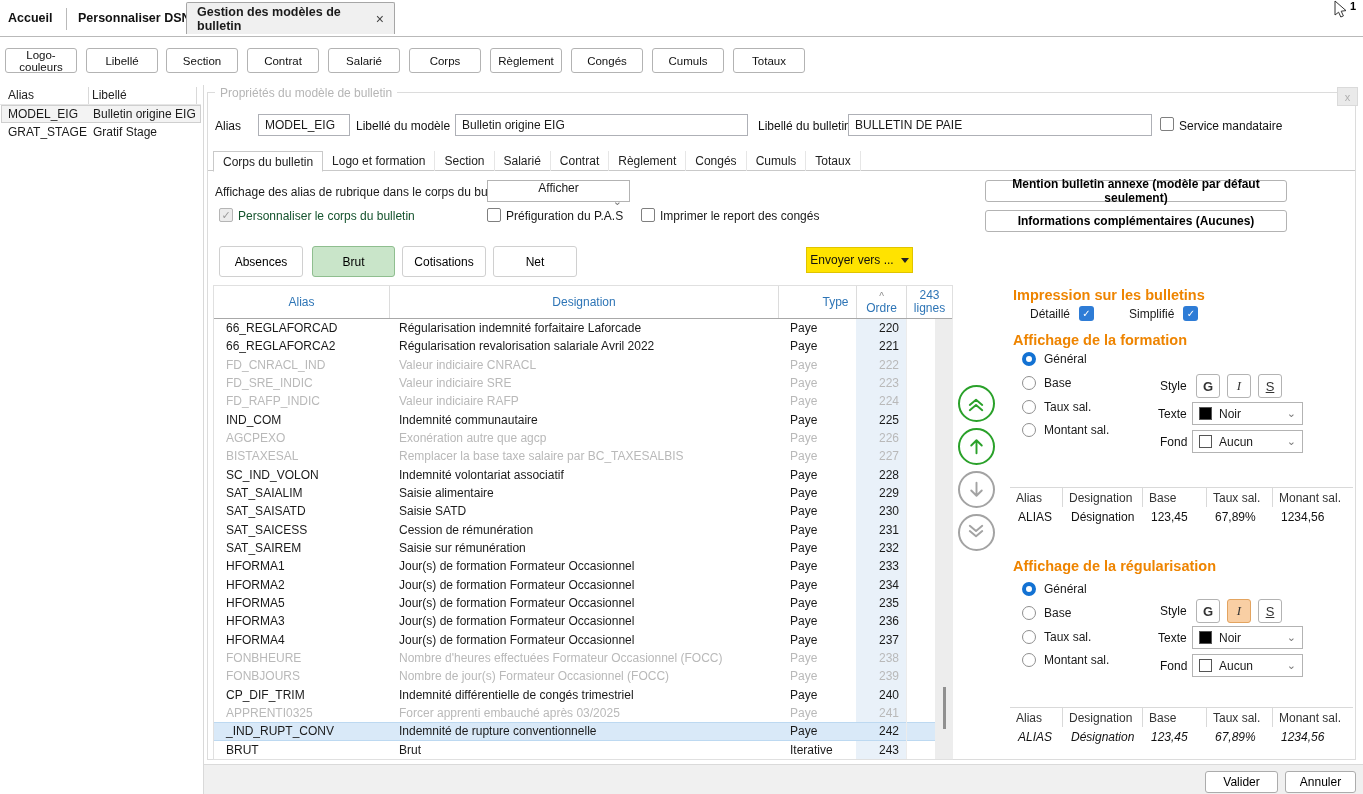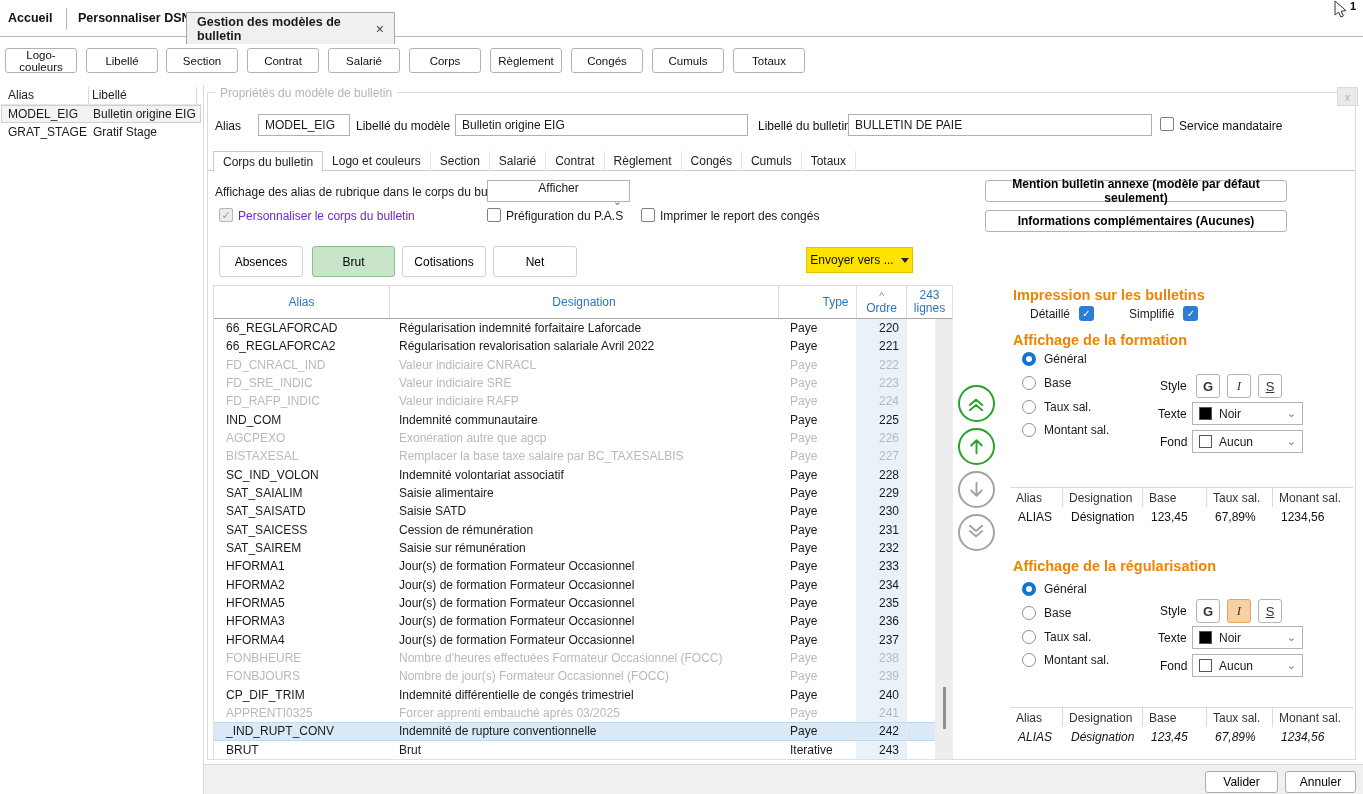--- a/index.html
+++ b/index.html
@@ -5,21 +5,21 @@
   * { margin:0; padding:0; box-sizing:border-box; }
   html,body { width:1363px; height:794px; }
   body { font-family:"Liberation Sans",sans-serif; font-size:12px; color:#1a1a1a; background:#fff; overflow:hidden; position:relative; }
   #screen { position:absolute; left:0; top:0; width:1363px; height:794px; }
   .abs { position:absolute; }
 
   
   .topbar { position:absolute; left:0; top:0; width:1363px; height:37px; background:#fff; border-bottom:1px solid #b9b9b9; }
   .navtab { position:absolute; top:11px; font-weight:700; font-size:12.5px; color:#111; }
   .navsep { position:absolute; top:8px; width:1px; height:22px; background:#b9b9b9; }
-  .doctab { position:absolute; left:186px; top:12px; width:209px; height:32px; background:#f0f0f0; border:1px solid #a6a6a6; border-bottom:none; border-radius:2px 2px 0 0; display:flex; align-items:center; padding:0 10px; font-weight:700; font-size:12.5px; }
+  .doctab { position:absolute; left:186px; top:2px; width:209px; height:32px; background:#f0f0f0; border:1px solid #a6a6a6; border-bottom:none; border-radius:2px 2px 0 0; display:flex; align-items:center; padding:0 10px; font-weight:700; font-size:12.5px; }
   .doctab .tclose { margin-left:auto; color:#444; font-weight:400; font-size:14px; }
   .cursorwrap { position:absolute; left:1333px; top:0; width:30px; height:20px; display:flex; }
   .cursorwrap .badge { font-size:11px; font-weight:700; color:#000; }
 
   
   .tbtn { position:absolute; top:48px; height:25px; width:72px; background:#fff; border:1px solid #b3b3b3; border-radius:3px; font-family:inherit; font-size:11.5px; color:#111; display:flex; align-items:center; justify-content:center; }
 
   
   .lph { position:absolute; top:88px; color:#222; }
   .lpvsep { position:absolute; top:87px; width:1px; height:17px; background:#d9d9d9; }
@@ -43,21 +43,21 @@
 
   
   .tabline { position:absolute; left:208px; top:170px; width:1147px; height:1px; background:#c9c9c9; }
   #tabstrip { position:absolute; left:213px; top:150px; height:21px; display:flex; align-items:flex-end; z-index:2; }
   .ptab { height:20px; padding:0 9px; display:flex; align-items:center; color:#222; border-right:1px solid #e6e6e6; }
   .ptab.active { height:21px; background:#fff; border:1px solid #c9c9c9; border-bottom:1px solid #fff; margin-bottom:-1px; }
 
   .dd { position:absolute; background:#fff; border:1px solid #b3b3b3; display:flex; align-items:center; padding:0 7px;flex-direction:column; }
   .dd .chev { margin-left:auto; color:#777; font-size:11px; }
   .rbtn { position:absolute; background:#fff; border:1px solid #b3b3b3; border-radius:3px; display:flex; align-items:center; justify-content:center; font-family:inherit; font-size:12px;font-weight:bold; }
-  .graylabel { color:#6d28d9; }
+  .graylabel { color:#14532d; }
 
   
   .sbtn { position:absolute; top:246px; height:31px; background:#fff; border:1px solid #d0d0d0; border-radius:3px; display:flex; align-items:center; justify-content:center; font-family:inherit; font-size:12px; }
   .sbtn.active { background:#c9e5c9; border-color:#8fbe8f; }
   .envoyer { position:absolute; left:806px; top:247px; width:107px; height:26px; background:#ffe300; border:1px solid #e0c400; display:flex; align-items:center; justify-content:center; gap:7px; font-family:inherit; font-size:12px; color:#111; }
   .caret { width:0; height:0; border-left:4px solid transparent; border-right:4px solid transparent; border-top:5px solid #222; }
 
   
   #rubtable { position:absolute; left:213px; top:285px; width:740px; height:475px; border:1px solid #e0e0e0; background:#fff; }
   .thead { display:flex; height:33px; border-bottom:1px solid #a8a8a8; color:#2e75b6; }
@@ -174,21 +174,21 @@
   <div class="flabel" style="left:356px;">Libellé du modèle</div>
   <div class="finput" style="left:455px;width:293px;">Bulletin origine EIG</div>
   <div class="flabel" style="left:758px;">Libellé du bulletin</div>
   <div class="finput" style="left:848px;width:304px;">BULLETIN DE PAIE</div>
   <span class="ucheck" style="left:1160px;top:117px;"></span>
   <div class="flabel" style="left:1179px;">Service mandataire</div>
 
   <div class="tabline"></div>
   <div id="tabstrip">
       <div class="ptab active">Corps du bulletin</div>
-      <div class="ptab">Logo et couleurs</div>
+      <div class="ptab">Logo et formation</div>
       <div class="ptab">Section</div>
       <div class="ptab">Salarié</div>
       <div class="ptab">Contrat</div>
       <div class="ptab">Règlement</div>
       <div class="ptab">Congés</div>
       <div class="ptab">Cumuls</div>
       <div class="ptab">Totaux</div>
     </div>
 
   <div class="abs" style="left:215px;top:185px;">Affichage des alias de rubrique dans le corps du bulletin</div>

